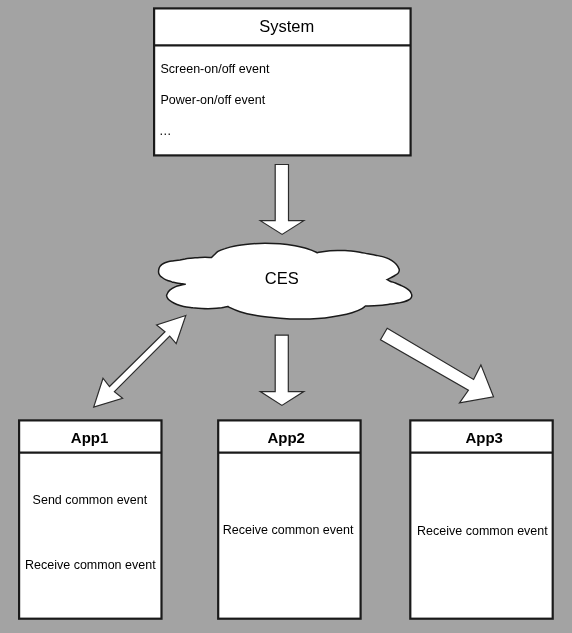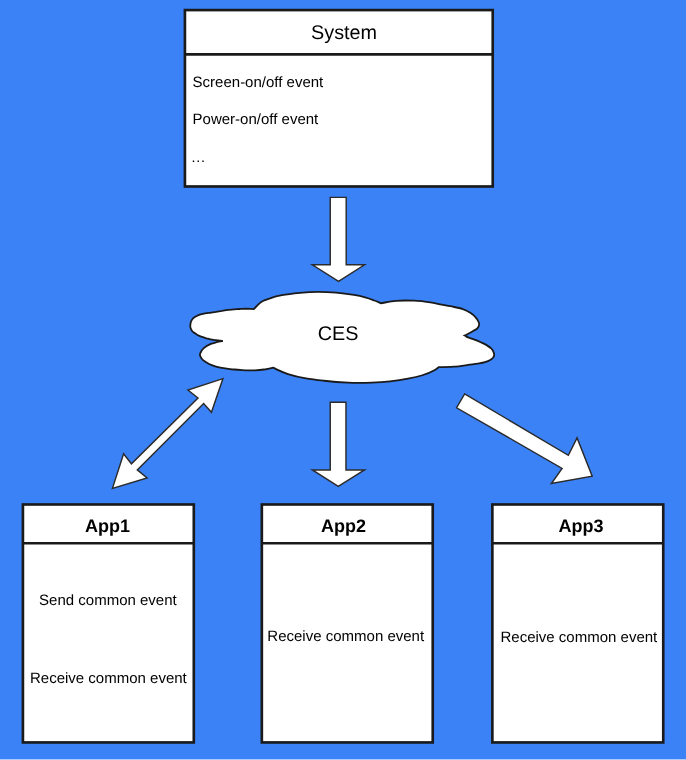--- a/index.html
+++ b/index.html
@@ -1,18 +1,18 @@
 <!DOCTYPE html>
 <html><head>
 <meta charset="utf-8">
 <title>CES diagram</title>
 <style>
   html,body{margin:0;padding:0;background:#ffffff;}
   body{width:572px;height:633px;overflow:hidden;font-family:"Liberation Sans",sans-serif;}
-  #stage{position:relative;width:572px;height:633px;background:#3b82f6;}
+  #stage{position:relative;width:572px;height:633px;background:#a3a3a3;}
   svg{display:block;}
   .bx{fill:#ffffff;stroke:#1a1a1a;stroke-width:2.2;}
   .ln{stroke:#1a1a1a;stroke-width:2.2;}
   .shp{fill:#ffffff;stroke:#1a1a1a;stroke-width:1.5;stroke-linejoin:miter;}
   .arw{fill:#ffffff;stroke:#2b2b2b;stroke-width:1.2;stroke-linejoin:miter;}
   text{fill:#000000;font-family:"Liberation Sans",sans-serif;-webkit-font-smoothing:antialiased;will-change:opacity;}
   .t-title{font-size:16.5px;text-anchor:middle;}
   .t-apptitle{font-size:15px;font-weight:bold;text-anchor:middle;}
   .t-body{font-size:12.5px;}
   .t-ces{font-size:16.5px;text-anchor:middle;}

